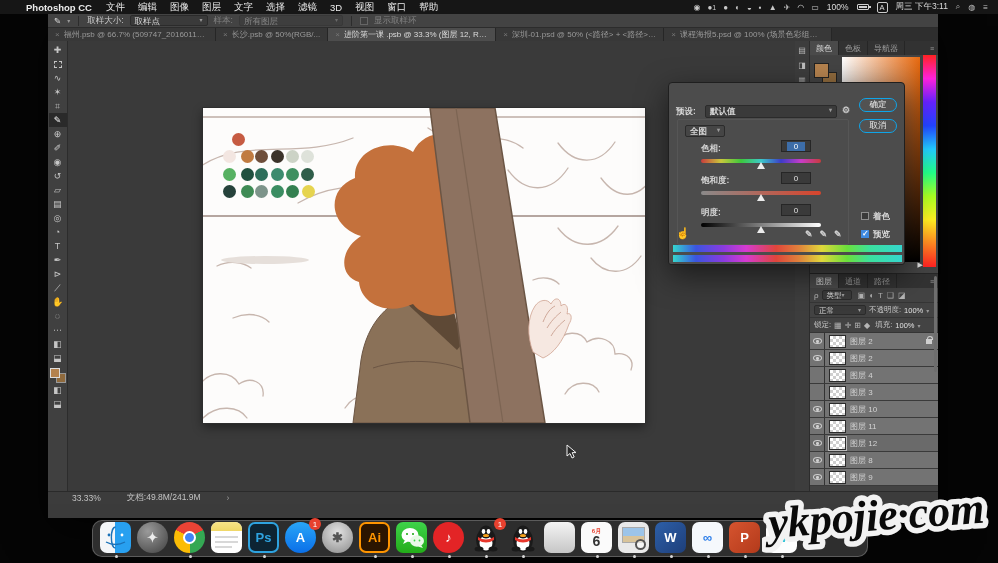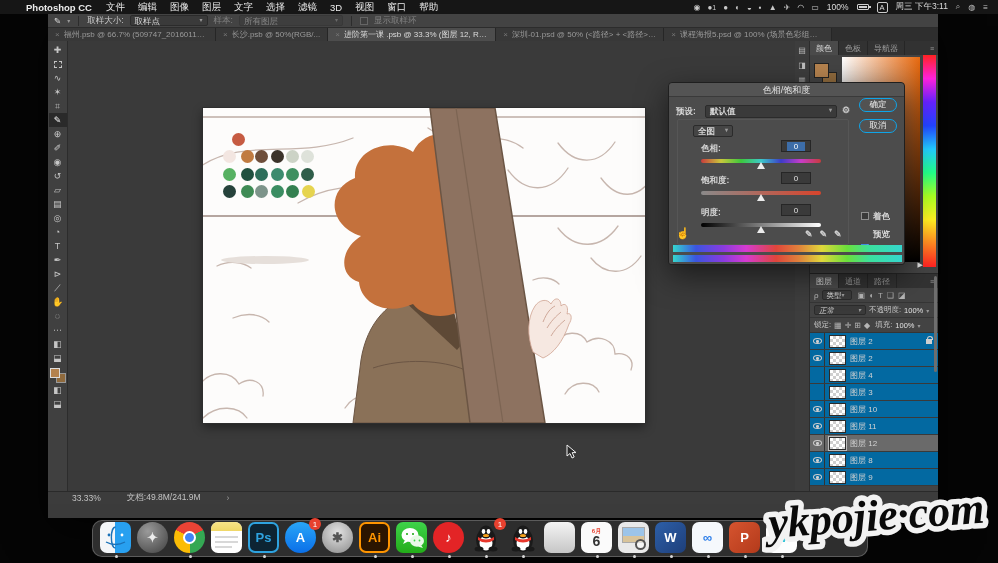--- a/index.html
+++ b/index.html
@@ -80,21 +80,21 @@
     background:linear-gradient(to bottom, rgba(0,0,0,0) 0%, #000 100%), linear-gradient(to right,#ffffff,#e86a10); }
   #cp-huestrip { position:absolute; right:2px; top:14px; width:13px; height:212px;
     background:linear-gradient(to bottom,#ff2222,#ff22dd,#6622ff,#2244ff,#22ccff,#22ff88,#aaff22,#ffee22,#ff8822,#ff2222); }
   #cp-marker { position:absolute; right:15px; bottom:4px; color:#ddd; font-size:7px; }
 
   #layers-panel { flex:1; display:flex; flex-direction:column; border-top:1px solid #262626; font-size:8px; color:#c9c9c9; position:relative; }
   .lrow { height:15px; display:flex; align-items:center; gap:3px; padding:0 4px; border-bottom:1px solid #353535; }
   .lrow .mini-select { height:10px; font-size:7.5px; }
   .licon { color:#b5b5b5; font-size:8px; }
   #layers-list { flex:1; position:relative; }
-  .layer-row { height:17px; display:flex; align-items:center; border-bottom:1px solid #3a3a3a; background:#0369a1; }
+  .layer-row { height:17px; display:flex; align-items:center; border-bottom:1px solid #3a3a3a; background:#737373; }
   .layer-row.selected { background:#6a6a6a; }
   .eyecell { width:15px; height:100%; border-right:1px solid #333; display:flex; align-items:center; justify-content:center; }
   .eye { width:9px; height:6px; border:1px solid #cfcfcf; border-radius:50%; position:relative; }
   .eye::after { content:""; position:absolute; left:2.5px; top:1px; width:2.5px; height:2.5px; border-radius:50%; background:#cfcfcf; }
   .thumb { width:17px; height:13px; margin:0 4px; border:1px solid #2b2b2b;
     background:
       linear-gradient(45deg,#cfcfcf 25%,transparent 25%,transparent 75%,#cfcfcf 75%) 0 0/6px 6px,
       linear-gradient(45deg,#cfcfcf 25%,#fff 25%,#fff 75%,#cfcfcf 75%) 3px 3px/6px 6px; }
   .layer-row.selected .thumb { outline:1px solid #bbb; }
   .lname { font-size:8px; color:#d3d3d3; }
@@ -376,21 +376,21 @@
               </span>
               <span id="filter-icons" style="display:flex;gap:4px;margin-left:3px;">
                   <span class="licon">▣</span>
                   <span class="licon">◐</span>
                   <span class="licon">T</span>
                   <span class="licon">❏</span>
                   <span class="licon">◪</span>
                 </span>
             </div>
             <div class="lrow">
-              <span class="mini-select" style="width:52px;font-style:italic;">
+              <span class="mini-select" style="width:52px;">
                 <span>正常</span>
                   <span class="car" style="margin-left:auto;">▾</span>
               </span>
               <span style="font-size:7.5px;">不透明度:</span>
               <span style="font-size:7.5px;color:#e0e0e0;">100%</span>
               <span class="car" style="font-size:6px;color:#999;">▾</span>
             </div>
             <div class="lrow">
               <span style="font-size:7.5px;">锁定:</span>
               <span id="lock-icons" style="display:flex;gap:3px;">
@@ -472,34 +472,33 @@
     </div>
 
     <div id="statusbar">
       <span>33.33%</span>
       <span>文档:49.8M/241.9M</span>
       <span class="chev">›</span>
     </div>
   </div>
 
   <div id="hs-dialog">
-    <div id="hs-title">色相/饱和度</div>
 
     <span class="hs-abs" style="left:7px;top:23px;">预设:</span>
     <span class="mini-select hs-abs" style="left:36px;top:22px;width:132px;height:13px;">
       <span>默认值</span>
         <span class="car" style="margin-left:auto;">▾</span>
     </span>
     <span class="hs-abs" style="left:173px;top:22px;color:#c9c9c9;font-size:9px;">⚙</span>
 
     <button class="pill-btn" style="right:7px;top:15px;">确定</button>
     <button class="pill-btn" style="right:7px;top:36px;">取消</button>
 
     <div class="groupbox"></div>
-    <span class="mini-select hs-abs" style="left:24px;top:42px;width:40px;height:12px;background:#454545;">
+    <span class="mini-select hs-abs" style="left:16px;top:42px;width:40px;height:12px;background:#454545;">
       <span>全图</span>
         <span class="car" style="margin-left:auto;">▾</span>
     </span>
 
     <span class="hs-abs" style="left:32px;top:60px;">色相:</span>
     <span class="valbox" style="left:112px;top:57px;">
         <span class="sel">0</span>
       </span>
     <div class="slider hue-grad" style="left:32px;top:76px;">
         <span class="handle"></span>

